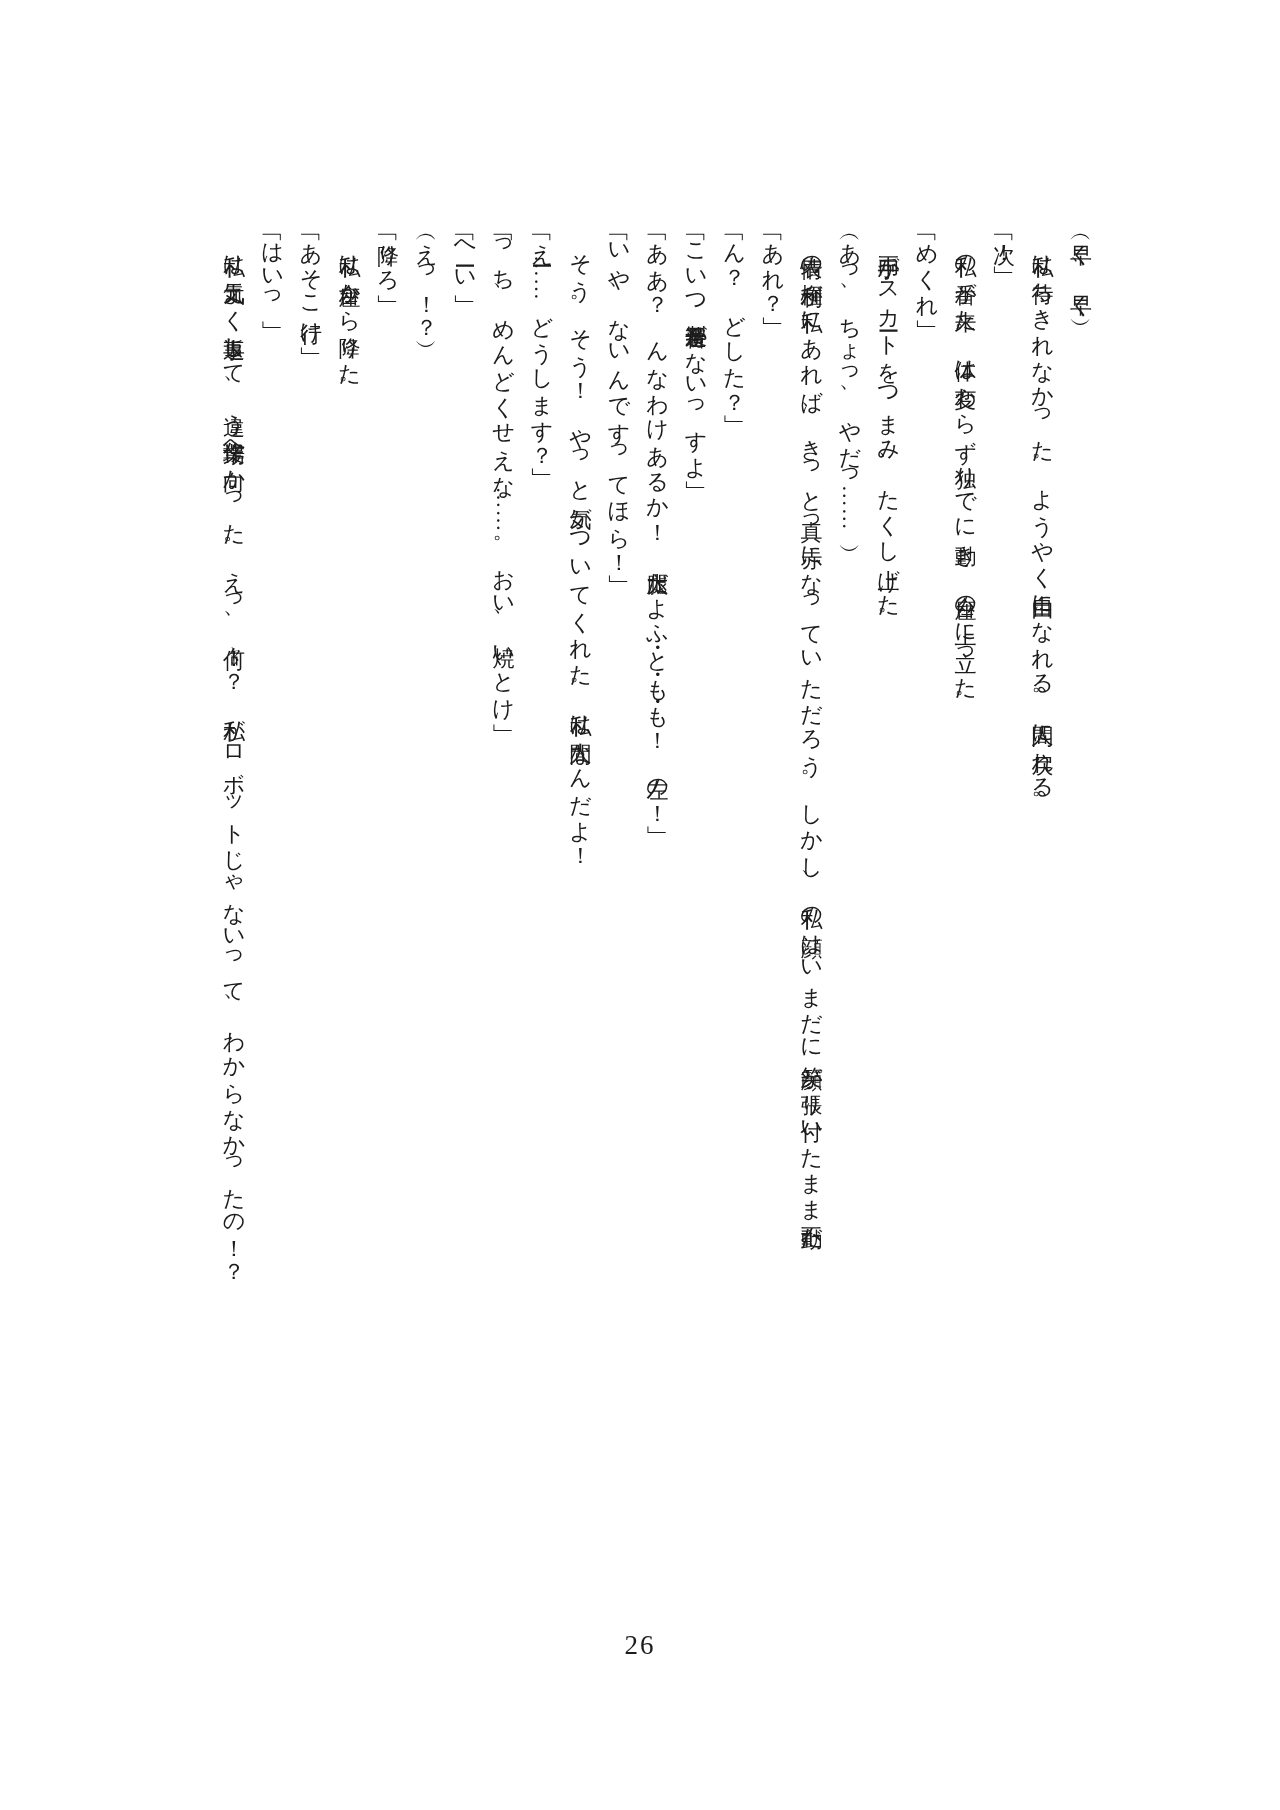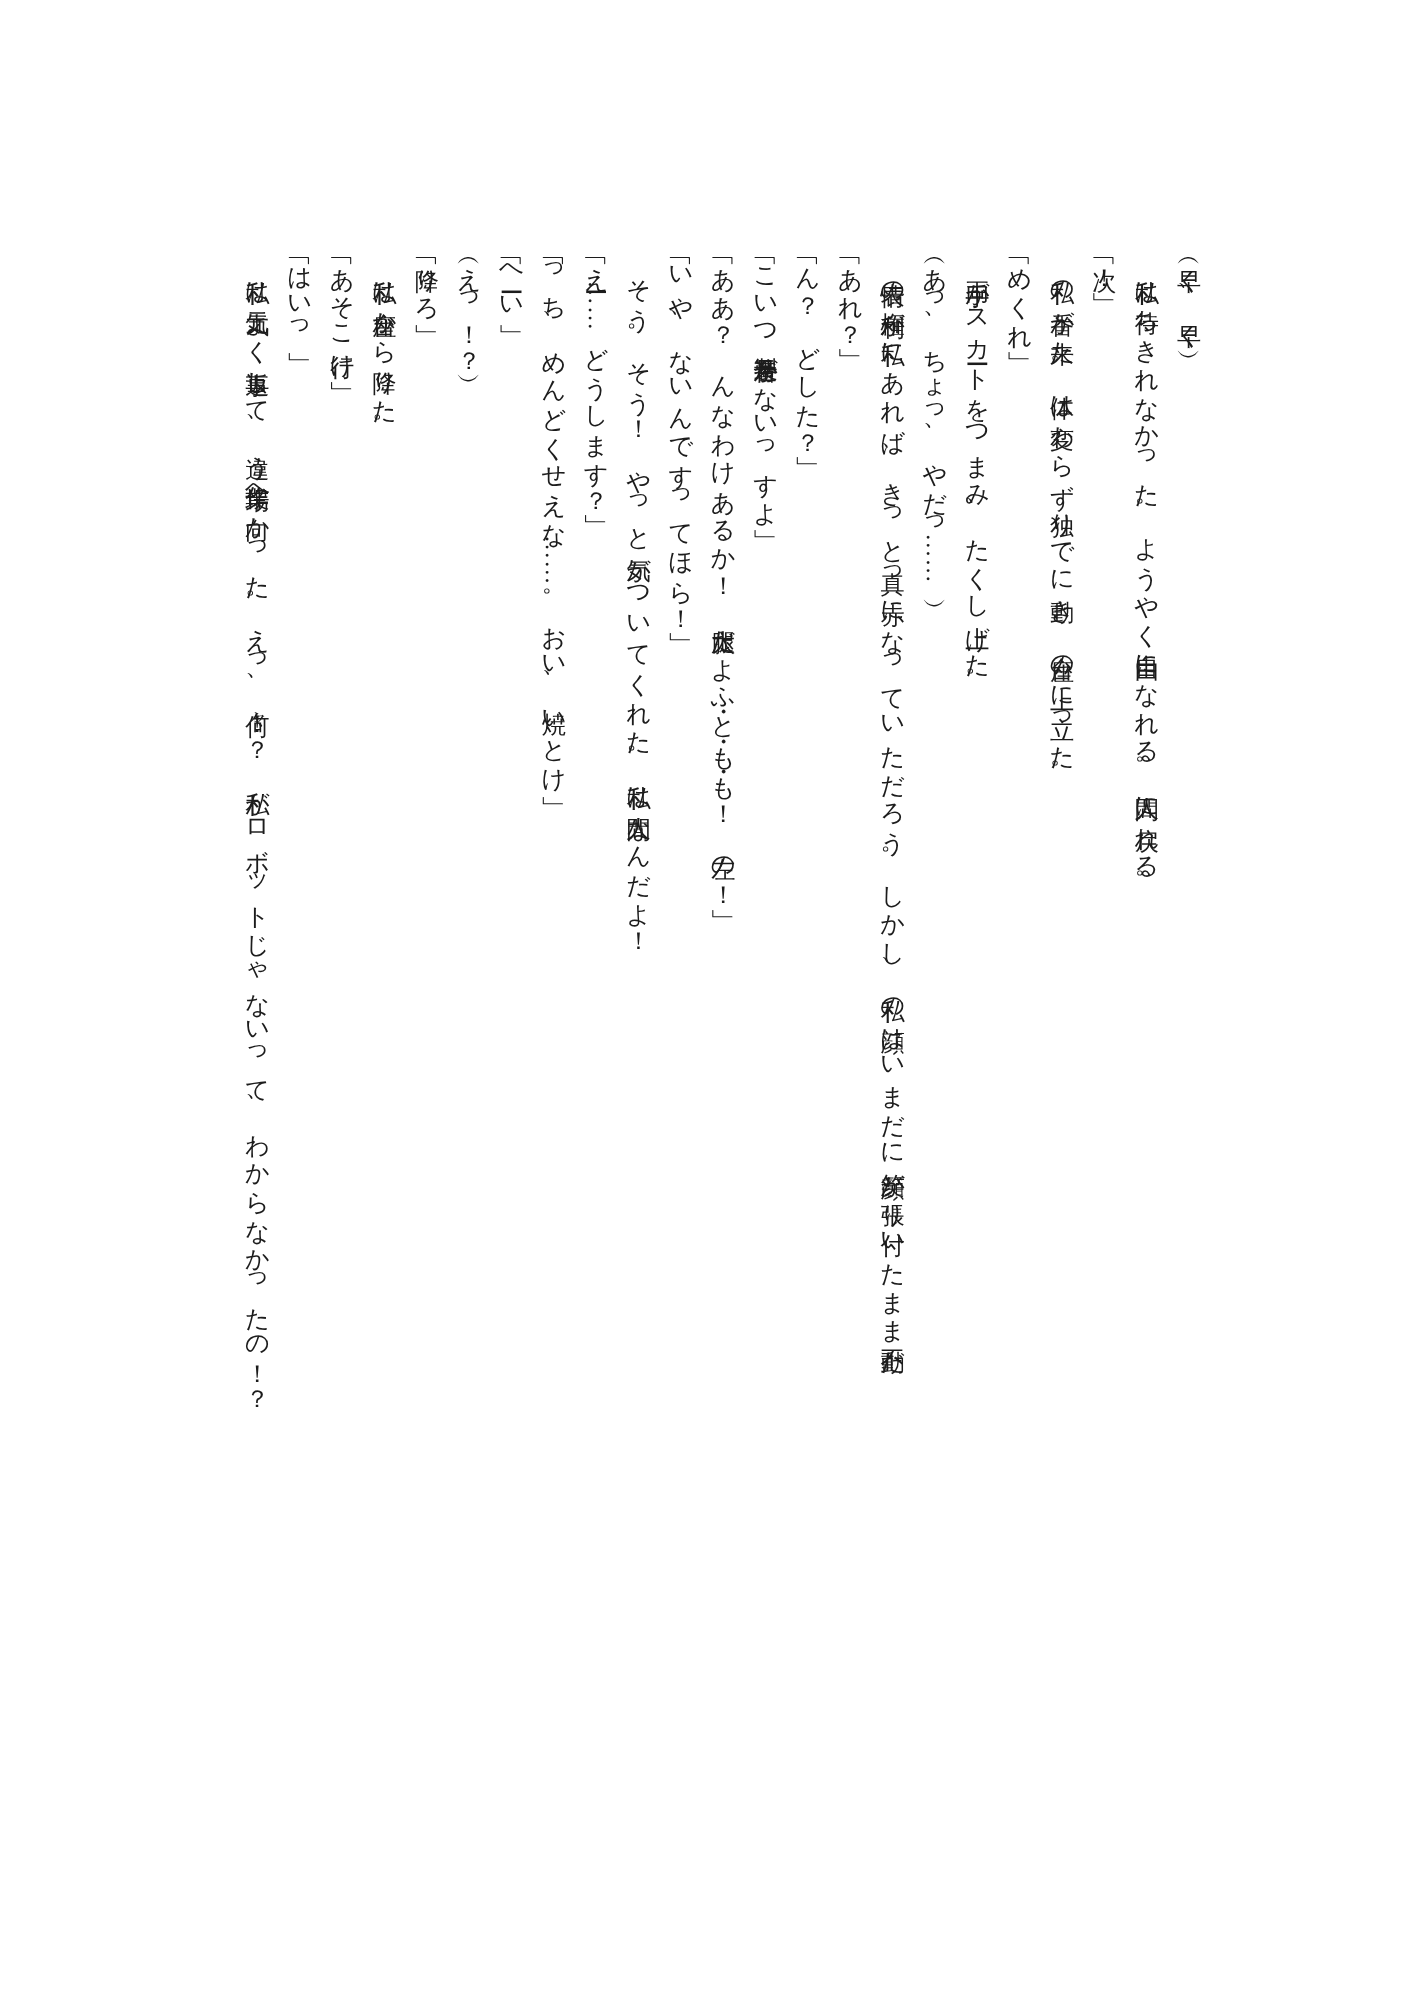--- a/index.html
+++ b/index.html
@@ -75,14 +75,15 @@
     <p class="col">「っち、めんどくせえな……。おい、焼いとけ」</p>
     <p class="col">「へーい」</p>
     <p class="col">（えっ！？）</p>
     <p class="col">「降りろ」</p>
     <p class="col indent">私は台座から降りた。</p>
     <p class="col">「あそこ行け」</p>
     <p class="col">「はいっ」</p>
     <p class="col indent">私は元気よく返事して、違う作業場へ向かった。えっ、何々！？　私がロボットじゃないって、わからなかったの！？</p>
   </main>
 
+  <footer class="page-number">26</footer>
 
 </div>
 
 </body></html>

